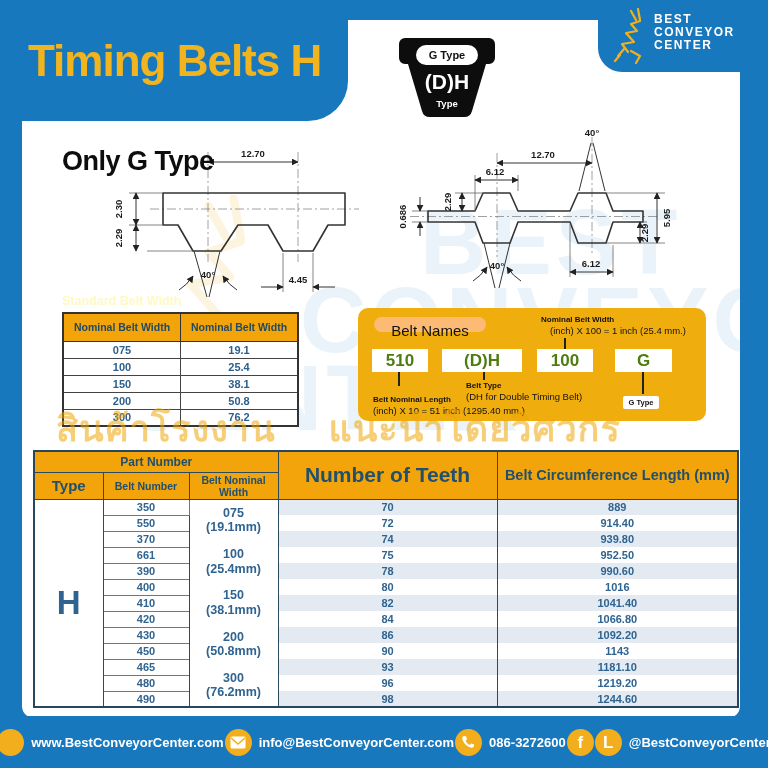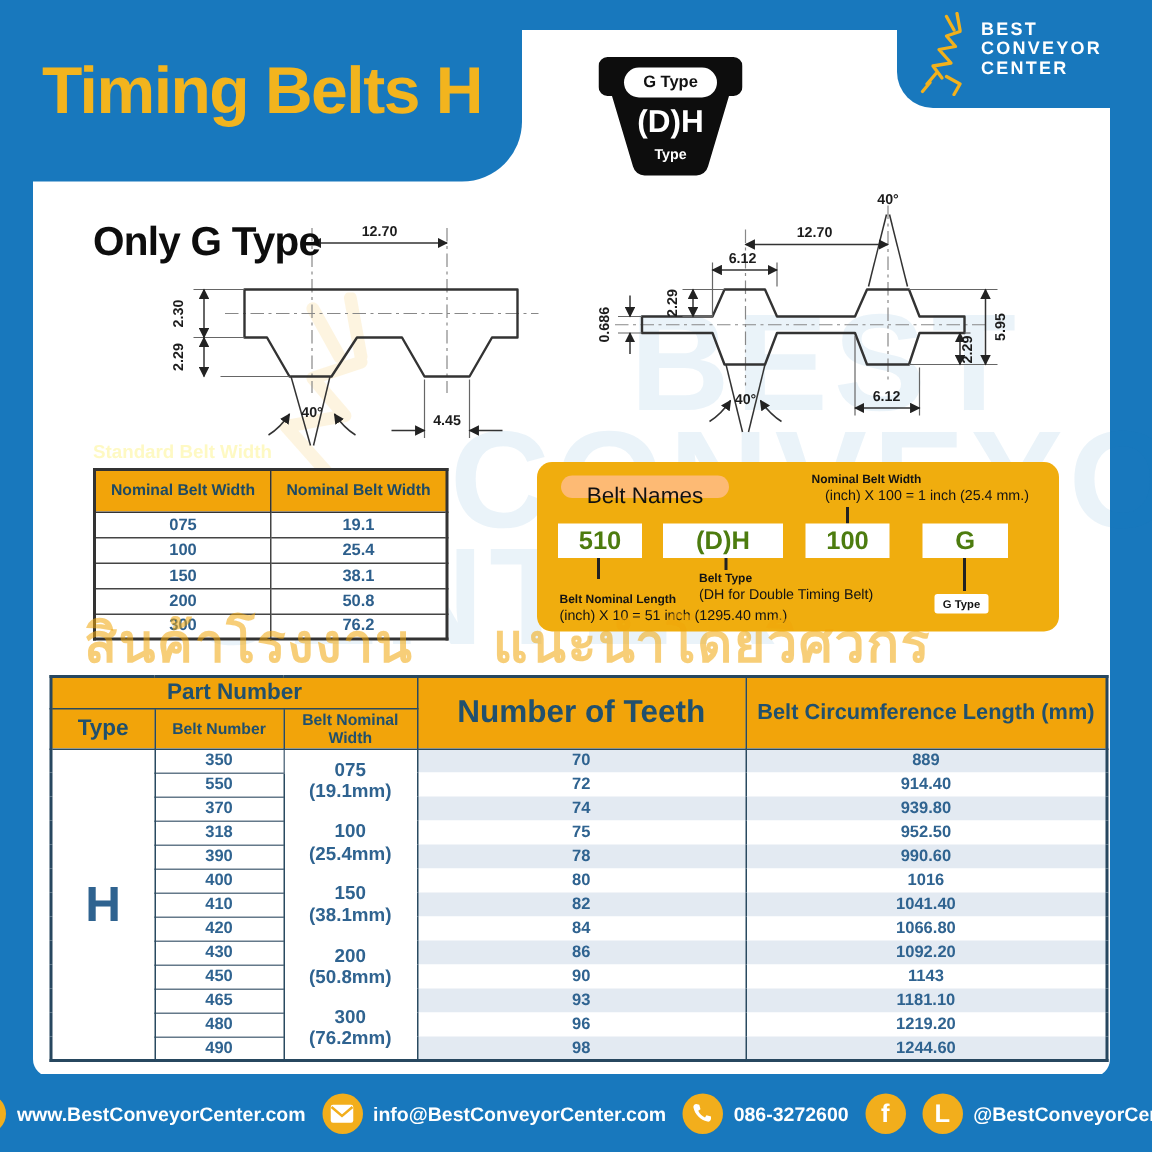--- a/index.html
+++ b/index.html
@@ -63,21 +63,21 @@
              line-height:23px; font-size:17px; font-weight:bold; color:#4d7c0f; }
   .bn-line { position:absolute; width:1.5px; background:#222; }
   .bn-gtag { position:absolute; left:265px; top:88px; width:36px; height:13px; background:#fff;
              border-radius:2px; text-align:center; line-height:13px; font-size:7.5px;
              font-weight:bold; color:#111; }
 
   
   .main-table { position:absolute; left:33px; top:450px; width:704px; border-collapse:collapse;
                 table-layout:fixed; z-index:4; border:2px solid #27475F; background:#fff; }
   .main-table th { background:#F2A40A; color:#21506D; border:1px solid #2A4A60; }
-  th.h-part { font-size:15px; height:21px;margin-left:12px; }
+  th.h-part { font-size:12px; height:21px;margin-left:12px; }
   th.h-type { font-size:15px; height:27px; }
   th.h-sub  { font-size:10.5px;margin-top:12px; }
   th.h-teeth{ font-size:21px; }
   th.h-circ { font-size:14.5px; }
   .main-table td { text-align:center; font-weight:bold; color:#2F6390; font-size:11px; }
   .main-table tbody tr { height:16px; }
   td.cell-type  { font-size:33px; border:1px solid #2A4A60; background:#fff; }
   td.cell-belt  { border:1px solid #64798A; background:#fff; }
   td.cell-width { border:1px solid #2A4A60; background:#fff; padding:0; vertical-align:middle; }
   .wg-stack { display:flex; flex-direction:column; justify-content:space-around; height:206px; }
@@ -90,21 +90,21 @@
   .wm-brand { position:absolute; z-index:1; color:rgba(24,120,189,0.09); font-weight:bold;
               letter-spacing:4px; pointer-events:none; white-space:nowrap; }
   .wm-thai { position:absolute; left:56px; top:400px; z-index:6; font-size:36px; font-weight:bold;
              color:rgba(240,166,10,0.55); letter-spacing:1px; word-spacing:42px;
              white-space:nowrap; pointer-events:none; }
   .wm-animal { position:absolute; left:120px; top:195px; z-index:1; opacity:0.13;
                pointer-events:none; }
 
   
   .footer { position:absolute; left:0; bottom:0; width:768px; height:52px; background:#1878BD;
-            z-index:5; display:flex; align-items:center; justify-content:center; gap:11px; }
+            z-index:5; display:flex; align-items:center; justify-content:center; gap:1px; }
   .f-item { display:flex; align-items:center; gap:7px; color:#fff; font-weight:bold;
             font-size:13px; white-space:nowrap; }
   .circle { width:27px; height:27px; border-radius:50%; background:#F2AE1C; display:flex;
             align-items:center; justify-content:center; flex:none; }
   .circle .glyph-letter { color:#fff; font-weight:bold; font-size:17px; line-height:27px; }
 </style>
 </head>
 <body>
 
 <div class="panel"></div>
@@ -355,21 +355,21 @@
         <td class="cell-belt">550</td>
         <td class="cell-num">72</td>
         <td class="cell-num cell-len">914.40</td>
       </tr>
     <tr>
         <td class="cell-belt">370</td>
         <td class="cell-num">74</td>
         <td class="cell-num cell-len">939.80</td>
       </tr>
     <tr>
-        <td class="cell-belt">318</td>
+        <td class="cell-belt">661</td>
         <td class="cell-num">75</td>
         <td class="cell-num cell-len">952.50</td>
       </tr>
     <tr>
         <td class="cell-belt">390</td>
         <td class="cell-num">78</td>
         <td class="cell-num cell-len">990.60</td>
       </tr>
     <tr>
         <td class="cell-belt">400</td>

